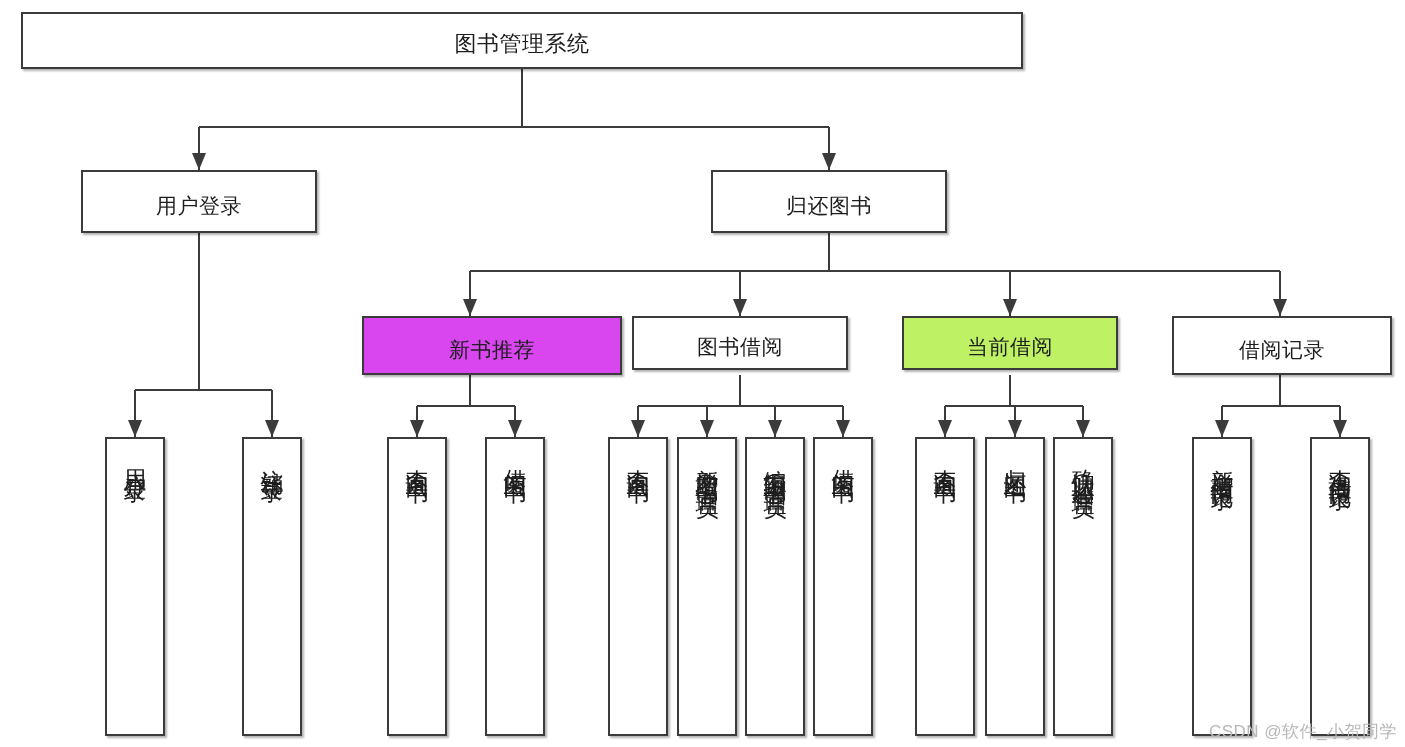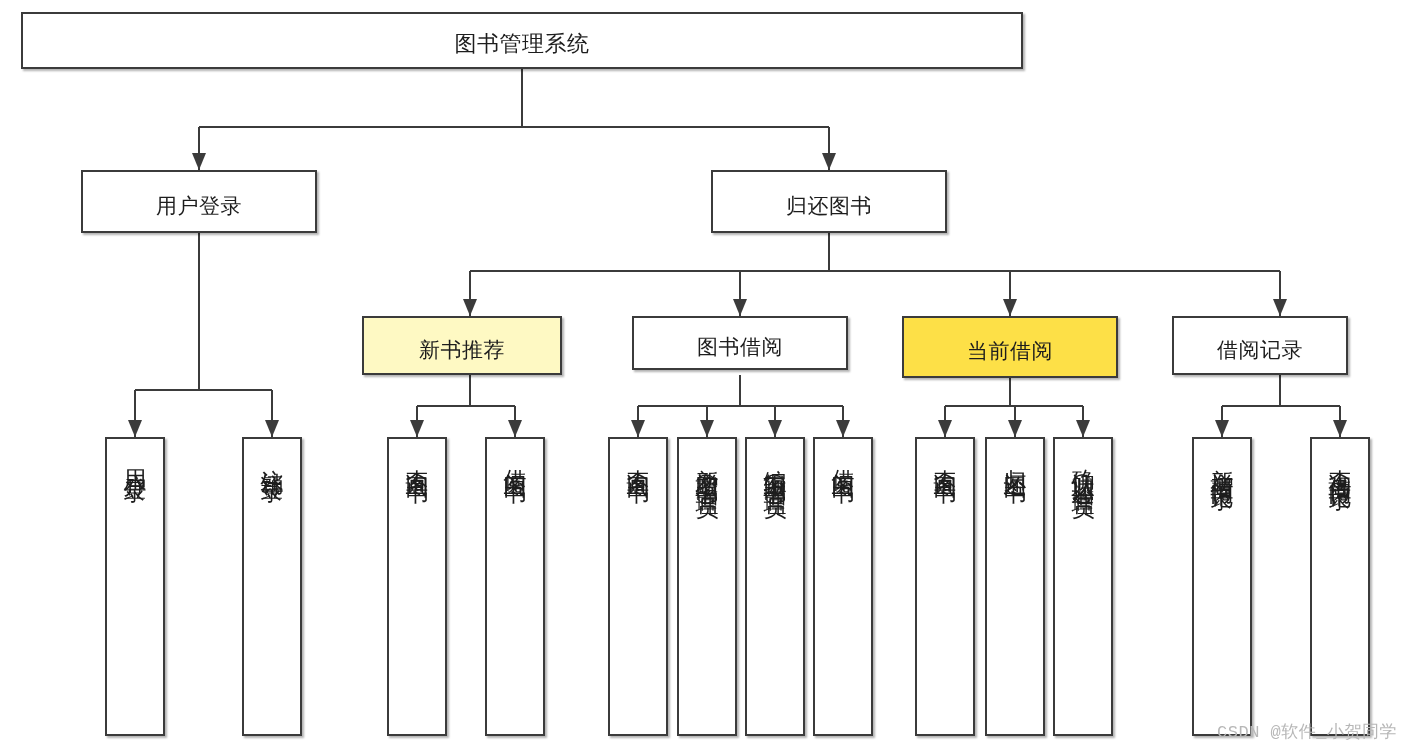--- a/index.html
+++ b/index.html
@@ -68,21 +68,20 @@
   }
   #watermark {
     position: absolute;
     right: 8px;
     bottom: 4px;
     font-size: 17px;
     color: #b7b7b7;
     letter-spacing: 0.5px;
     z-index: 5;
     white-space: nowrap;
-    font-family: Liberation Mono, monospace;
   }
 </style>
 </head>
 <body>
 
 <div id="diagram-canvas">
 
   <svg id="edges-layer" width="1405" height="747" viewBox="0 0 1405 747">
       <line x1="522" y1="69" x2="522" y2="127" stroke="#3b3b3b" stroke-width="2.5" shape-rendering="crispEdges"></line>
       <line x1="199" y1="127" x2="829" y2="127" stroke="#3b3b3b" stroke-width="2.5" shape-rendering="crispEdges"></line>
@@ -142,30 +141,30 @@
     <span class="label">图书管理系统</span>
   </div>
 
   <div class="node horiz" style="left: 81px; top: 170px; width: 236px; height: 63px; border-color: rgb(59, 59, 59); background: rgb(255, 255, 255); color: rgb(29, 29, 29);">
     <span class="label">用户登录</span>
   </div>
   <div class="node horiz" style="left: 711px; top: 170px; width: 236px; height: 63px; border-color: rgb(59, 59, 59); background: rgb(255, 255, 255); color: rgb(29, 29, 29);">
     <span class="label">归还图书</span>
   </div>
 
-  <div class="node horiz" style="left: 362px; top: 316px; width: 200px; height: 59px; border-color: rgb(59, 59, 59); background: #fef9c3; color: rgb(29, 29, 29);">
+  <div class="node horiz" style="left: 362px; top: 316px; width: 260px; height: 59px; border-color: rgb(59, 59, 59); background: #d946ef; color: rgb(29, 29, 29);">
     <span class="label">新书推荐</span>
   </div>
   <div class="node horiz" style="left: 632px; top: 316px; width: 216px; height: 54px; border-color: rgb(59, 59, 59); background: rgb(255, 255, 255); color: rgb(29, 29, 29);">
     <span class="label">图书借阅</span>
   </div>
-  <div class="node horiz" style="left: 902px; top: 316px; width: 216px; height: 62px; border-color: rgb(59, 59, 59); background: #fde047; color: rgb(29, 29, 29);">
+  <div class="node horiz" style="left: 902px; top: 316px; width: 216px; height: 54px; border-color: rgb(59, 59, 59); background: #bef264; color: rgb(29, 29, 29);">
     <span class="label">当前借阅</span>
   </div>
-  <div class="node horiz" style="left: 1172px; top: 316px; width: 176px; height: 59px; border-color: rgb(59, 59, 59); background: rgb(255, 255, 255); color: rgb(29, 29, 29);">
+  <div class="node horiz" style="left: 1172px; top: 316px; width: 220px; height: 59px; border-color: rgb(59, 59, 59); background: rgb(255, 255, 255); color: rgb(29, 29, 29);">
     <span class="label">借阅记录</span>
   </div>
 
   <div class="node vert" style="left: 105px; top: 437px; width: 60px; height: 299px; border-color: rgb(59, 59, 59); background: rgb(255, 255, 255); color: rgb(29, 29, 29);">
     <span class="label">用户登录</span>
   </div>
   <div class="node vert" style="left: 242px; top: 437px; width: 60px; height: 299px; border-color: rgb(59, 59, 59); background: rgb(255, 255, 255); color: rgb(29, 29, 29);">
     <span class="label">注销登录</span>
   </div>
 

